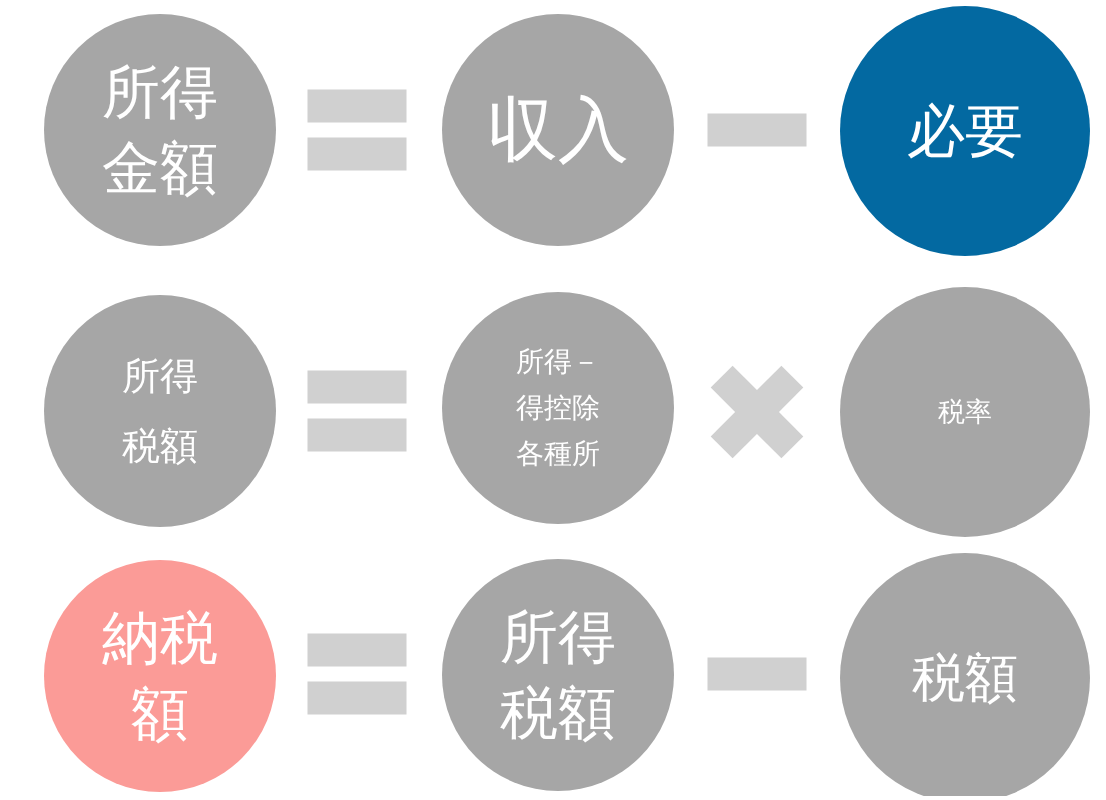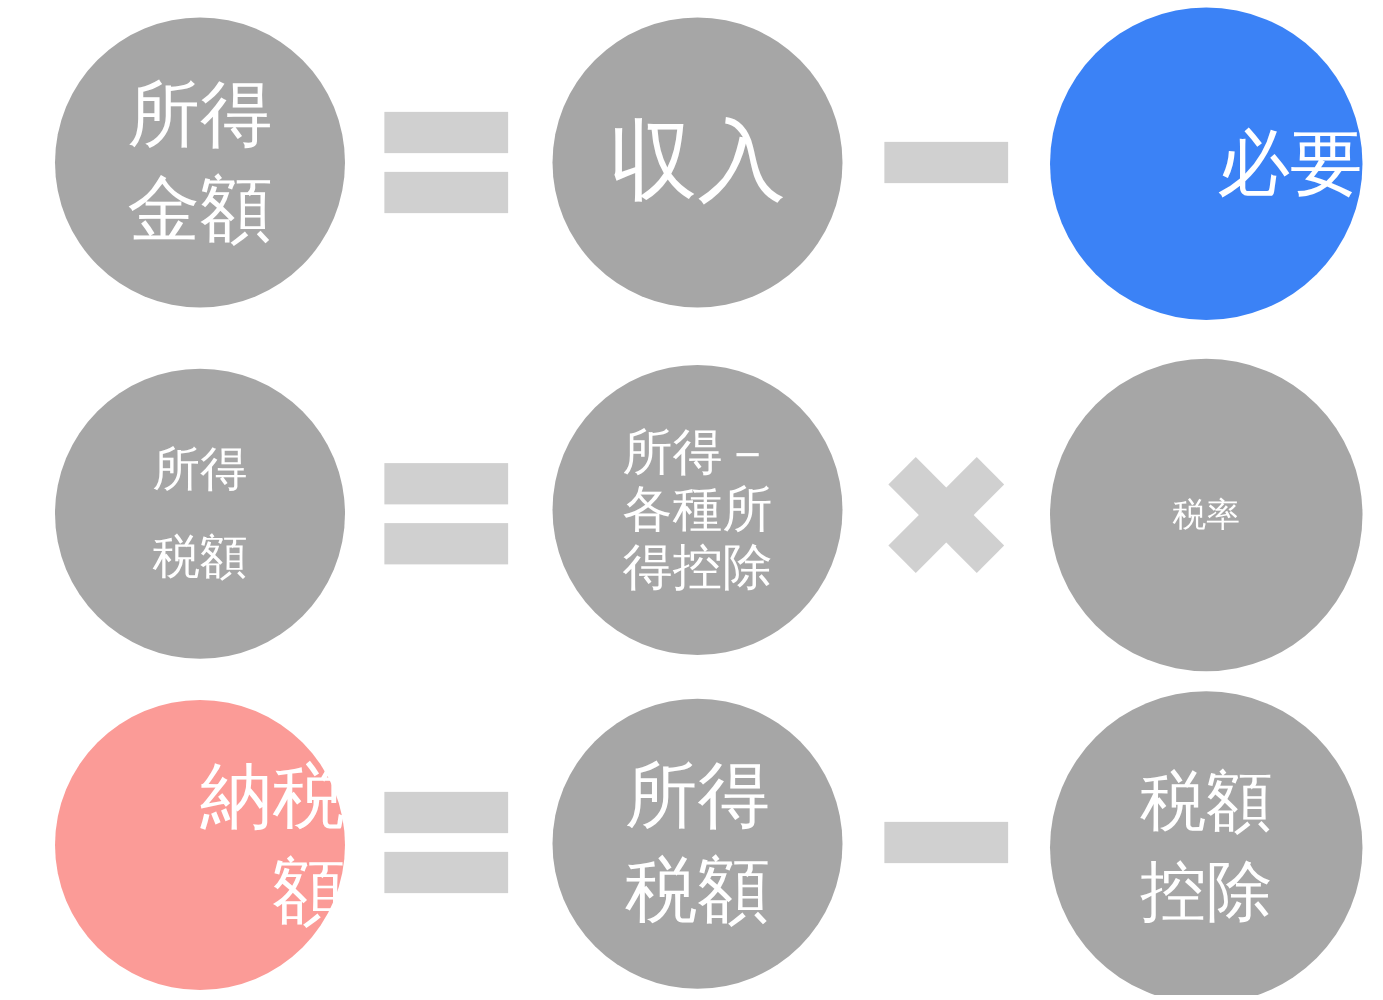--- a/index.html
+++ b/index.html
@@ -23,28 +23,28 @@
     display: flex;
     flex-direction: column;
     align-items: center;
     justify-content: center;
     text-align: center;
     color: #ffffff;
   }
   .size-m { width: 232px; height: 232px; }
   .size-l { width: 250px; height: 250px; }
   .gray { background: #a6a6a6; }
-  .red  { background: #3b82f6; align-items: flex-end; }
-  .pink { background: #fb9b97; align-items: flex-end; }
+  .red  { background: #0369a1; }
+  .pink { background: #fb9b97; }
   
   .t-big    .line { font-size: 58px; line-height: 76px; }
   .t-big2   .line { font-size: 53px; line-height: 72px; }
   .t-single .line { font-size: 71px; line-height: 70px; }
   .t-spread .line { font-size: 38px; line-height: 70px; }
-  .t-tight  .line { font-size: 40px; line-height: 46px; }
+  .t-tight  .line { font-size: 28px; line-height: 46px; }
   .t-small  .line { font-size: 27px; line-height: 46px; }
   
   .op {
     position: absolute;
     transform: translate(-50%, -50%);
   }
   .bar {
     width: 99px;
     height: 33px;
     background: #d0d0d0;
@@ -97,22 +97,22 @@
     <div class="line">税額</div>
   </div>
 
   <div class="op equals" style="left:357px; top:411px;">
     <div class="bar"></div>
     <div class="bar"></div>
   </div>
 
   <div class="circle gray size-m t-tight" style="left:558px; top:408px;">
     <div class="line">所得－</div>
+    <div class="line">得控除</div>
     <div class="line">各種所</div>
-    <div class="line">得控除</div>
   </div>
 
   <div class="op multiply" style="left:757px; top:412px;">
     <div class="mbar diag-a"></div>
     <div class="mbar diag-b"></div>
   </div>
 
   <div class="circle gray size-l t-small" style="left:965px; top:412px;">
     <div class="line">税率</div>
   </div>
@@ -131,16 +131,15 @@
     <div class="line">所得</div>
     <div class="line">税額</div>
   </div>
 
   <div class="op" style="left:757px; top:674px;">
     <div class="bar"></div>
   </div>
 
   <div class="circle gray size-l t-big2" style="left:965px; top:678px;">
     <div class="line">税額</div>
-    <div class="line">控除</div>
   </div>
 
 </div>
 
 </body></html>

